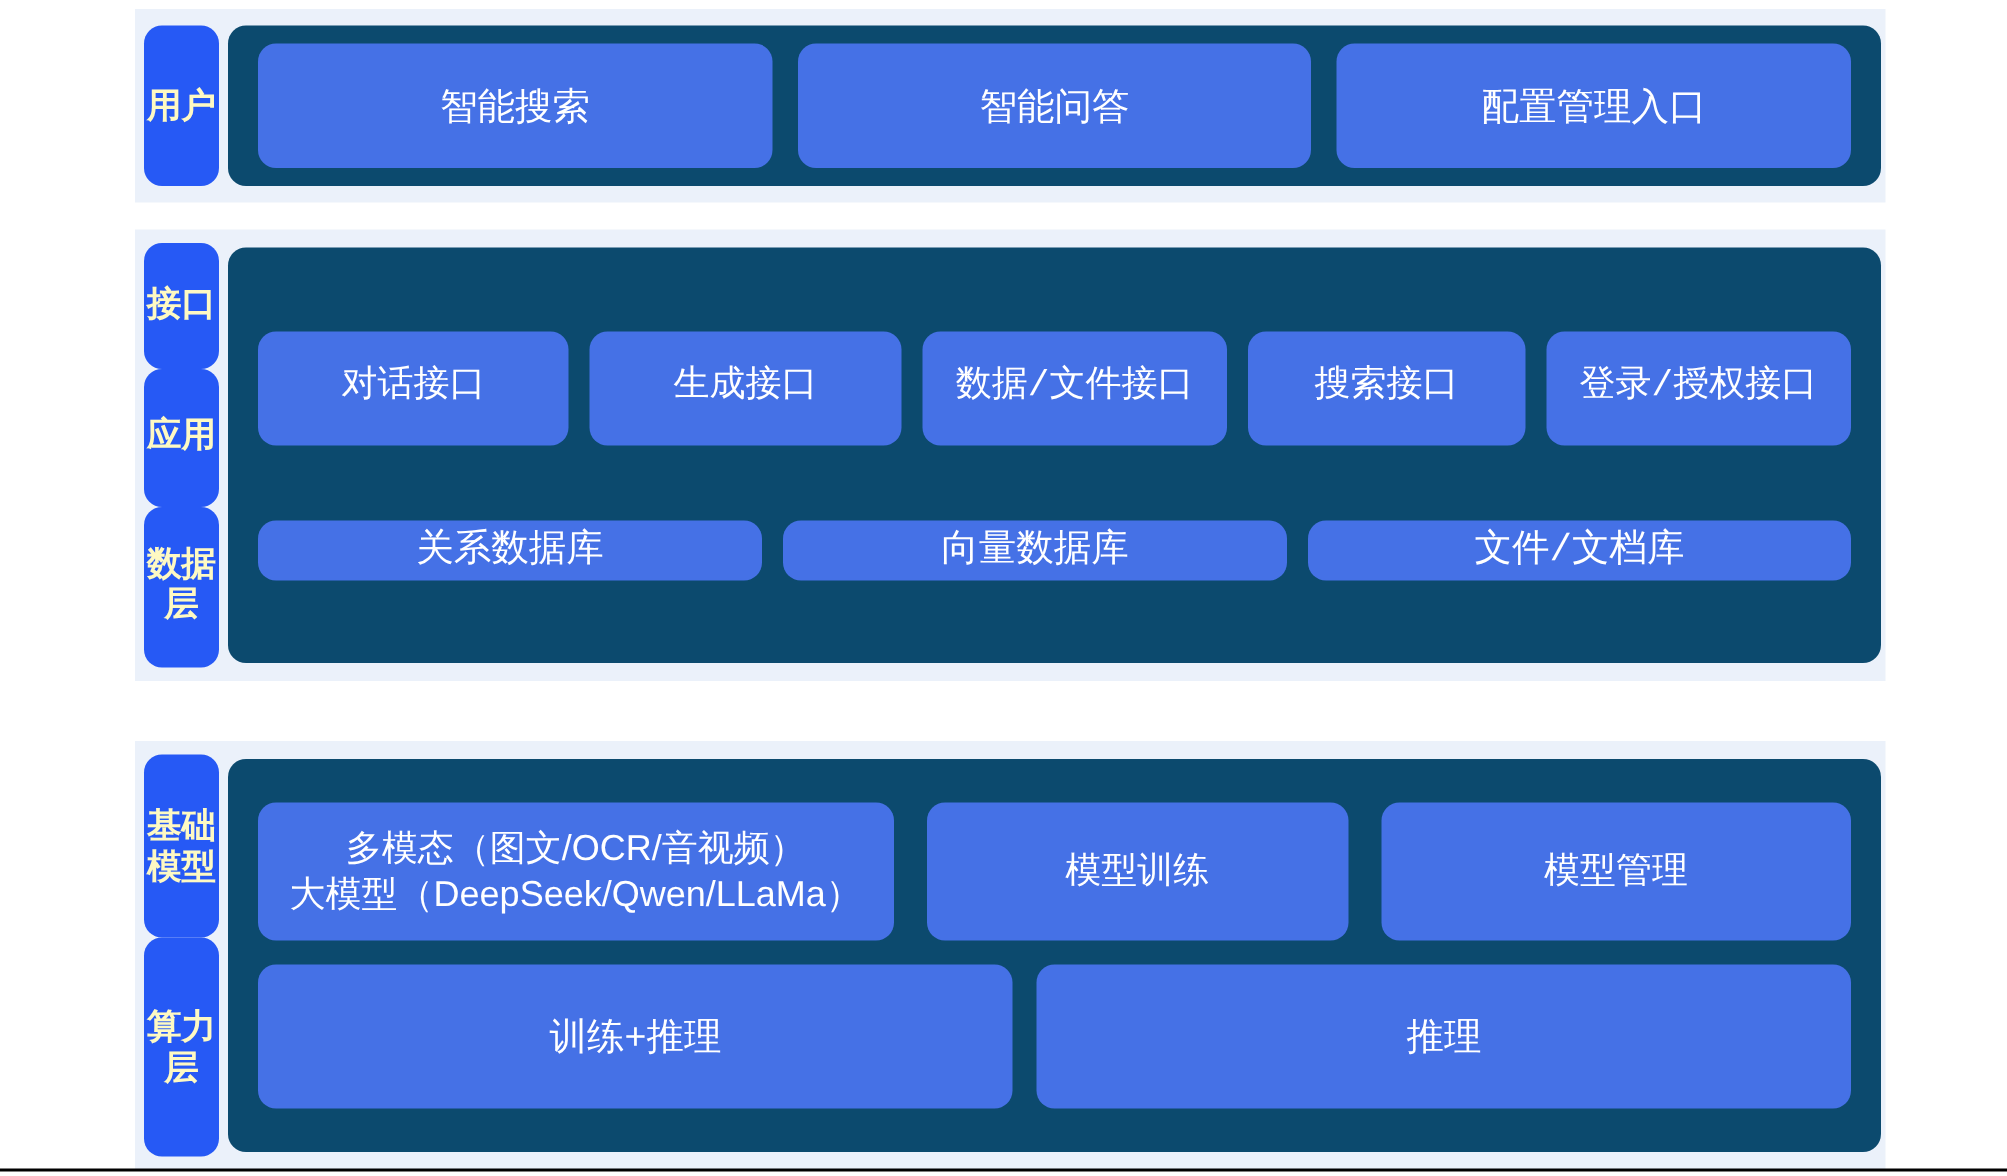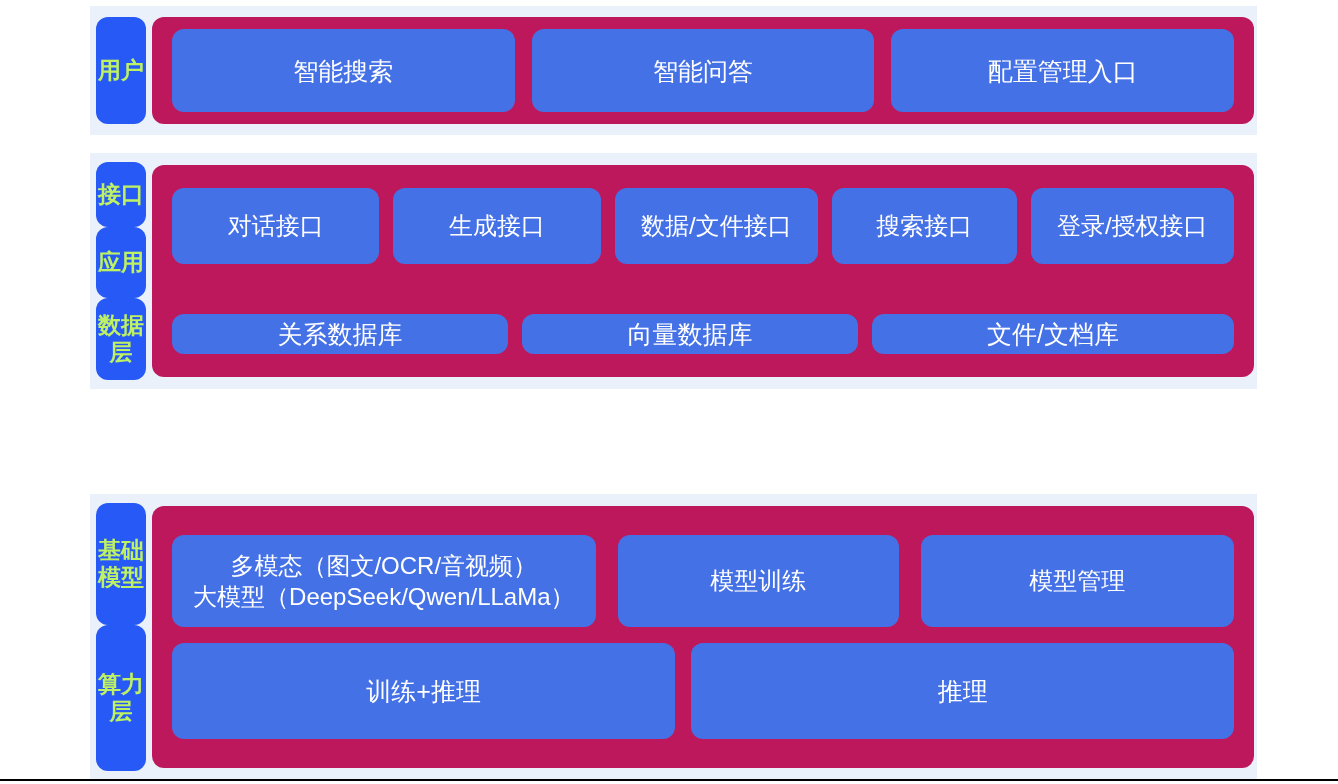--- a/index.html
+++ b/index.html
@@ -52,38 +52,38 @@
     display: flex;
     flex-direction: column;
     align-items: center;
     box-sizing: border-box;
   }
 
   .layer-badge {
     width: 50px;
     background: #2659f5;
     border-radius: 12px;
-    color: #bef264;
+    color: #fef9c3;
     font-size: 23px;
     font-weight: bold;
     line-height: 1.18;
     letter-spacing: 0;
     display: flex;
     align-items: center;
     justify-content: center;
     box-sizing: border-box;
     text-align: center;
     word-break: break-all;
     white-space: pre-wrap;
   }
 
   
   .card {
     flex: 1 1 auto;
-    background: #be185d;
+    background: #0c4a6e;
     border-radius: 12px;
     box-sizing: border-box;
     display: flex;
     flex-direction: column;
     justify-content: center;
   }
 
   .row {
     display: flex;
     flex-direction: row;
@@ -117,22 +117,23 @@
     margin-right: 3px;
     height: 107px;
     padding: 12px 20px;
   }
   #section-user .row { height: 100%; gap: 17px; }
   #section-user .block { flex: 1 1 0; }
 
   
   #section-mid {
     top: 153px;
-    height: 236px;
+    height: 301px;
     padding: 0;
+    font-family: Liberation Mono, monospace;
   }
   #section-mid .rail {
     padding: 9px 0 9px 0;
     justify-content: space-between;
   }
   #section-mid .badge-interface { height: 88px; }
   #section-mid .badge-app       { height: 96px; }
   #section-mid .badge-data      { height: 112px; }
 
   #section-mid .card {

